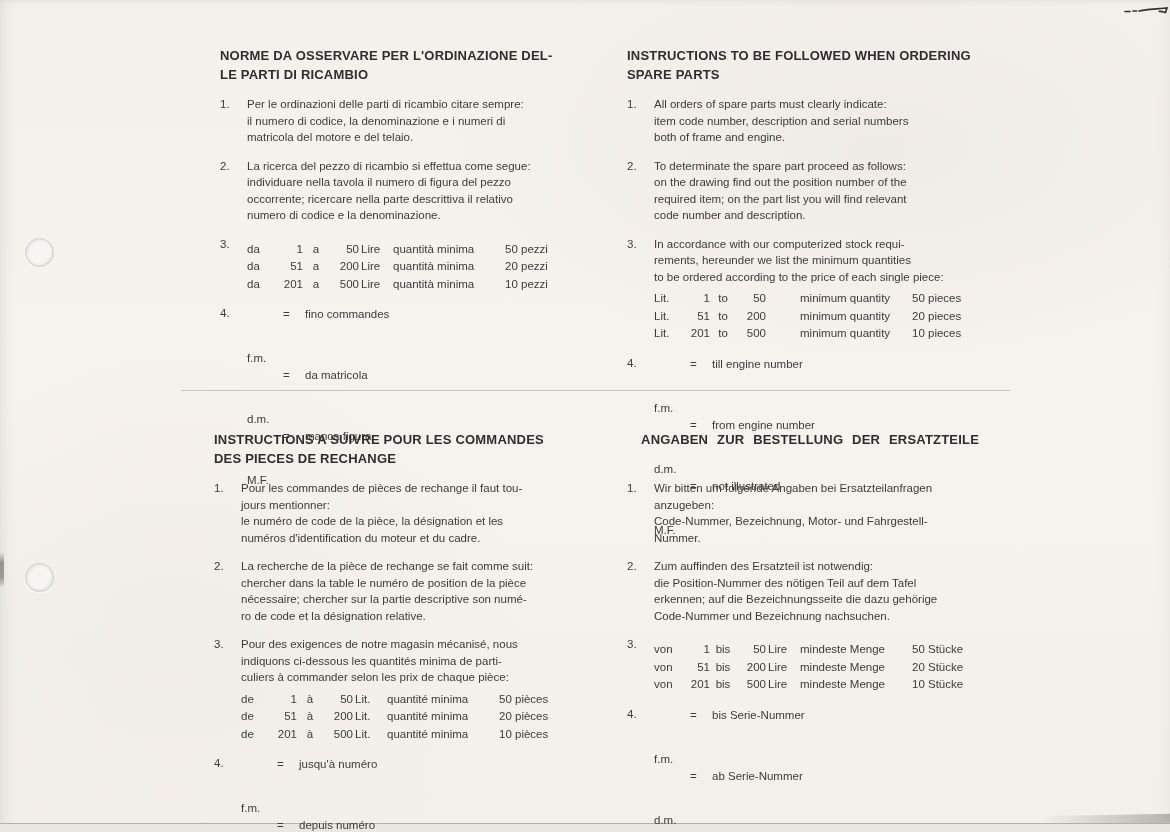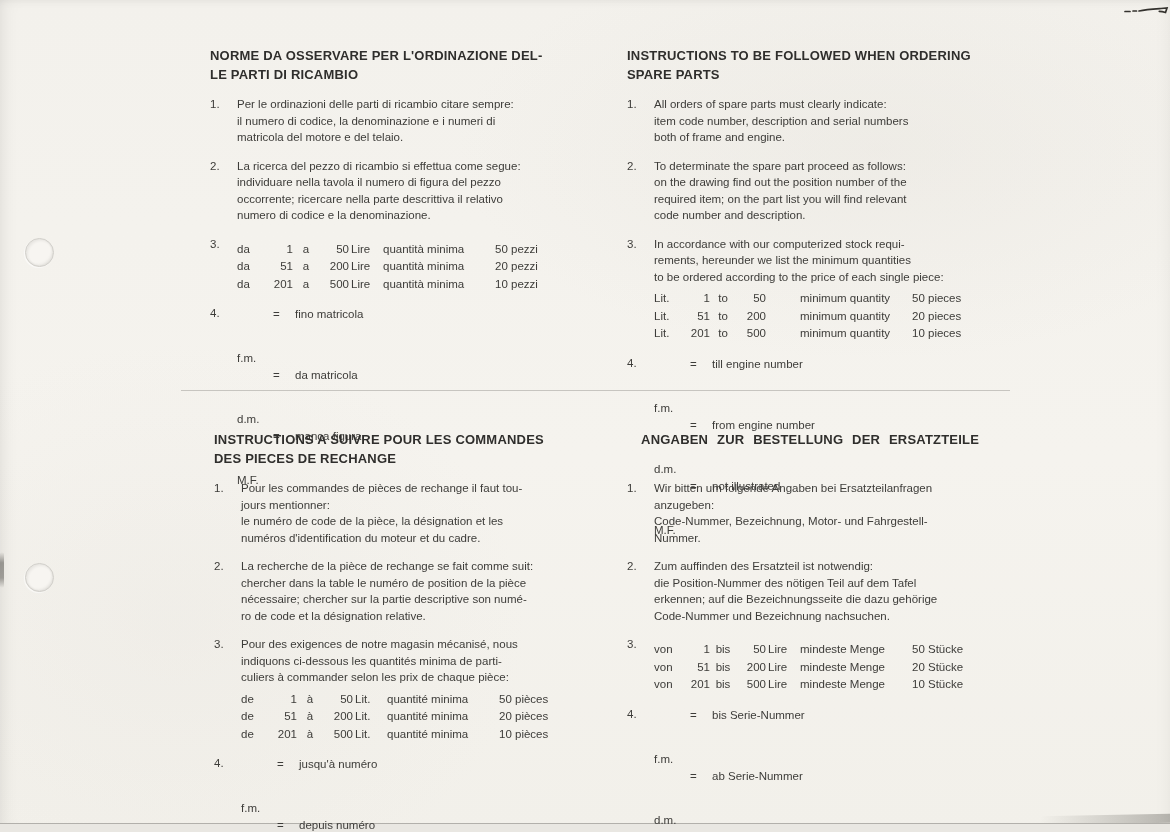--- a/index.html
+++ b/index.html
@@ -37,21 +37,21 @@
   .left-edge-mark {
     position:absolute; left:0; top:552px; width:4px; height:36px; border-radius:2px;
     background: linear-gradient(to bottom, rgba(85,83,79,0), rgba(85,83,79,0.55) 30%, rgba(85,83,79,0.5) 72%, rgba(85,83,79,0));
   }
   .ink-mark { position:absolute; left:1124px; top:1px; width:46px; height:9px; }
   
   .divider { position:absolute; left:181px; top:390px; width:829px; height:1px; background:#c7c5c0; }
 
   
   .sec { position:absolute; width:352px; }
-  .sec-it { left:210px; top:46px; }
+  .sec-it { left:220px; top:46px; }
   .sec-en { left:627px; top:46px; }
   .sec-fr { left:214px; top:430px; }
   .sec-de { left:627px; top:430px; }
   .sec-heading {
     font-weight:bold; font-size:13px; line-height:19px; letter-spacing:0.2px;
     color:#2f2e2c; white-space:pre-line; min-height:38px; margin-bottom:12px;
   }
   .sec-de .sec-heading { word-spacing:5px;text-align:right; }
 
   .item { display:flex; margin-bottom:12px; font-size:11.5px; line-height:16.5px; }
@@ -145,21 +145,21 @@
             </div>
           </div>
         </div>
         <div class="item">
           <span class="item-num">4.</span>
           <div class="item-body">
             <div class="abbr-rows">
               <div class="abbr-row">
                 <span class="abbr-key">f.m.</span>
                 <span class="abbr-eq">=</span>
-                <span class="abbr-def">fino matricola</span>
+                <span class="abbr-def">fino commandes</span>
               </div>
               <div class="abbr-row">
                 <span class="abbr-key">d.m.</span>
                 <span class="abbr-eq">=</span>
                 <span class="abbr-def">da matricola</span>
               </div>
               <div class="abbr-row">
                 <span class="abbr-key">M.F.</span>
                 <span class="abbr-eq">=</span>
                 <span class="abbr-def">manca figura</span>

